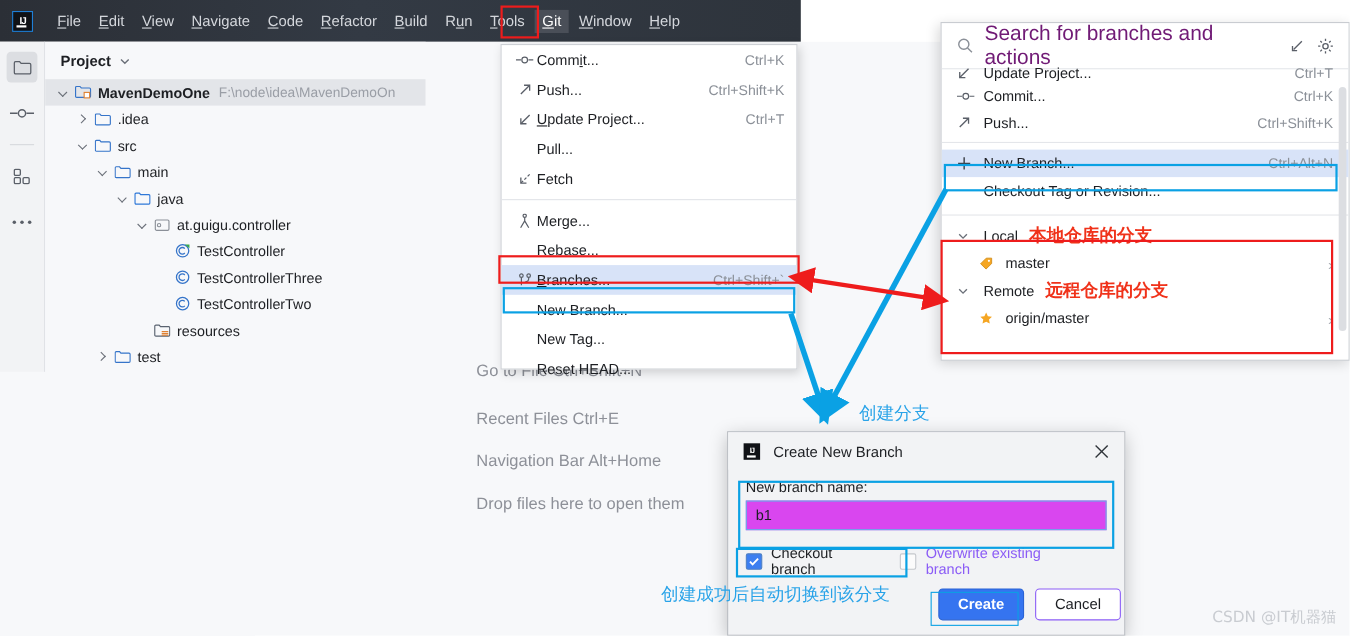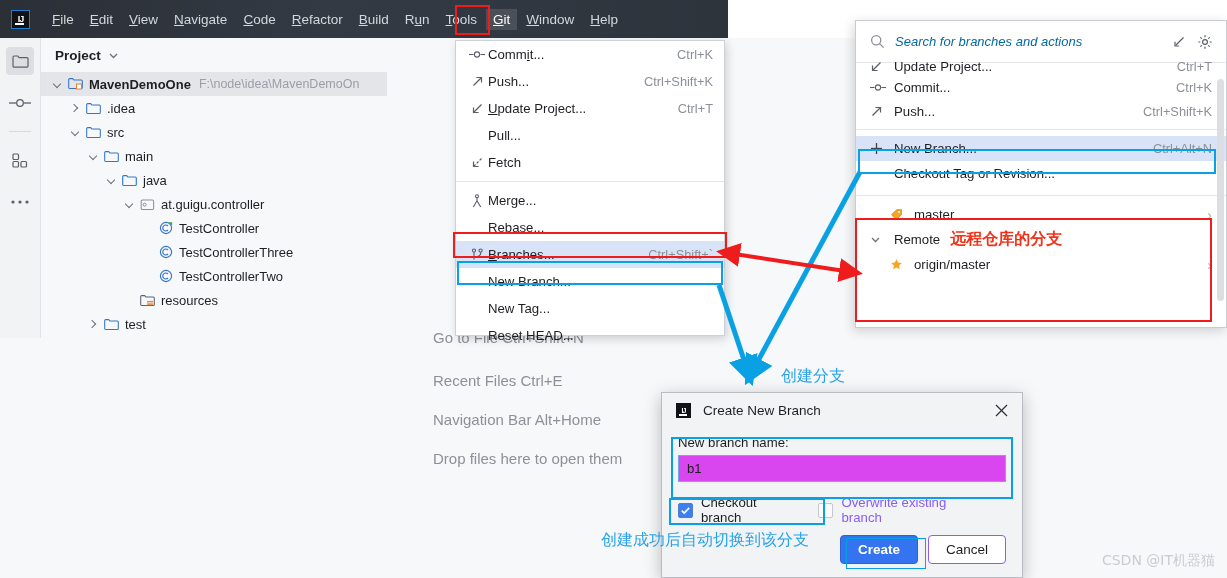--- a/index.html
+++ b/index.html
@@ -122,21 +122,21 @@
   #branch-popup {
     position: absolute; left: 855px; top: 20px; width: 372px; height: 308px;
     background: #ffffff; border: 1px solid #c9ccd1;
     box-shadow: -2px 3px 11px rgba(0,0,0,.16);
     overflow: hidden;
   }
   #bp-search {
     height: 42px; border-bottom: 1px solid #e4e6ea; display: flex;
     align-items: center; padding: 0 10px 0 14px;
   }
-  #bp-search .sp { flex: 1; color: #0369a1; font-size: 13px; margin-left: 10px; font-style: italic; }
+  #bp-search .sp { flex: 1; color: #701a75; font-size: 19px; margin-left: 10px; }
   .bp-ic { width: 22px; height: 22px; display: flex; align-items: center;
            justify-content: center; margin-left: 4px; }
   .brow {
     height: 24px; display: flex; align-items: center; font-size: 13.2px;
     color: #1d1f23; padding-left: 14px; position: relative;
   }
   .brow .bi { width: 24px; flex: 0 0 24px; display: flex; align-items: center; }
   .brow .bl { flex: 1; }
   .brow .bk { color: #8b9098; font-size: 12.8px; padding-right: 14px; }
   .brow.hi { background: #d8e3f8; }
@@ -187,21 +187,21 @@
   #dlg-checks { display: flex; align-items: center; margin-top: 13px; }
   .ckbox {
     width: 15px; height: 15px; border: 1px solid #4f80c4; background: #3d7ff0;
     border-radius: 2px; display: flex; align-items: center;
     justify-content: center; margin-right: 8px; flex: 0 0 15px;
   }
   .ckbox.off { background: #fbfbfb; border: 1px solid #c4c7cc; }
   .cklabel { font-size: 13.2px; color: #1d1f23; margin-right: 22px; }
   .cklabel.dis { color: #8b5cf6; }
   #dlg-buttons { display: flex; justify-content: flex-end; gap: 10px;
-                 padding: 10px 16px 0 16px; }
+                 padding: 10px 3px 0 16px; }
   .dbtn {
     min-width: 78px; height: 29px; border-radius: 4px; font-size: 13.5px;
     display: flex; align-items: center; justify-content: center;
   }
   .dbtn.primary { background: #3574f0; color: #ffffff; font-weight: bold;
                   border: 1px solid #2b63d4; }
   .dbtn.normal  { background: #ffffff; color: #1d1f23; border: 1px solid #8b5cf6; }
   #box-dlg-name {
     position: absolute; left: 671px; top: 437px; width: 342px; height: 62px;
     border: 2px solid #0aa1e4; pointer-events: none; z-index: 60;
@@ -565,20 +565,31 @@
           </div>
           <div class="bl">New Branch...</div>
           <div class="bk">Ctrl+Alt+N</div>
         </div>
         <div class="brow" style="height: 25px;">
           <div class="bi"></div>
           <div class="bl">Checkout Tag or Revision...</div>
           <div class="bk"></div>
         </div>
         <div class="bsep" style="margin: 9px 0px 6px;"></div>
+        <div class="brow" style="height: 25px;">
+          <div class="bi">
+            <svg xmlns="http://www.w3.org/2000/svg" width="11" height="11" viewBox="0 0 11 11">
+              <path d="M2 4l3.5 3.5L9 4" fill="none" stroke="#6b7079" stroke-width="1.25"></path>
+            </svg>
+          </div>
+          <div style="display:flex;align-items:center">
+            <span>Local</span>
+            <span class="cn-red">本地仓库的分支</span>
+          </div>
+        </div>
         <div class="brow" style="height: 25px; padding-left: 34px;">
           <div class="bi">
             <svg xmlns="http://www.w3.org/2000/svg" width="13" height="13" viewBox="0 0 13 13">
               <path d="M1.5 6.8L6.6 1.7h4.9v4.9L6.4 11.6z" fill="#f5a623" stroke="#d08c18" stroke-width=".8"></path>
               <circle cx="9" cy="4.1" r="1" fill="#fff"></circle>
             </svg>
           </div>
           <div class="bl">master</div>
           <div class="bk" style="color:#a9adb4;font-size:14px">›</div>
         </div>

